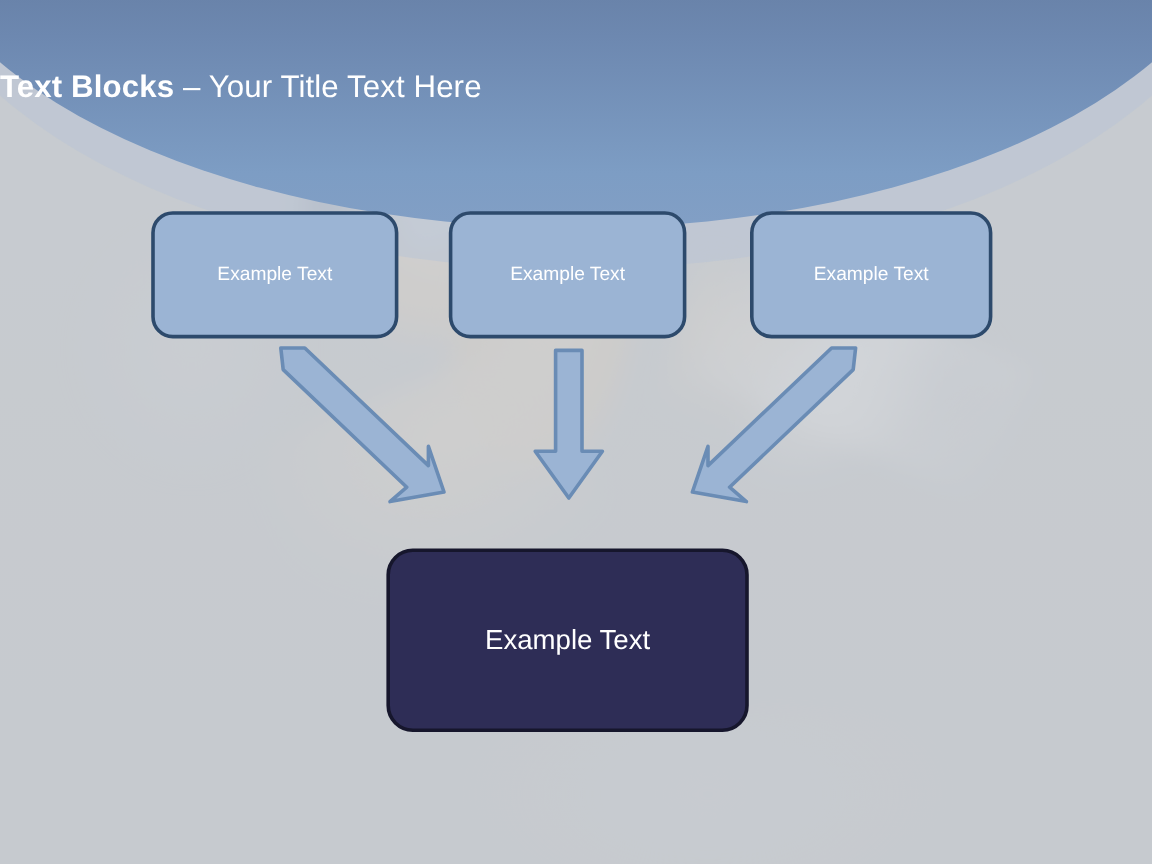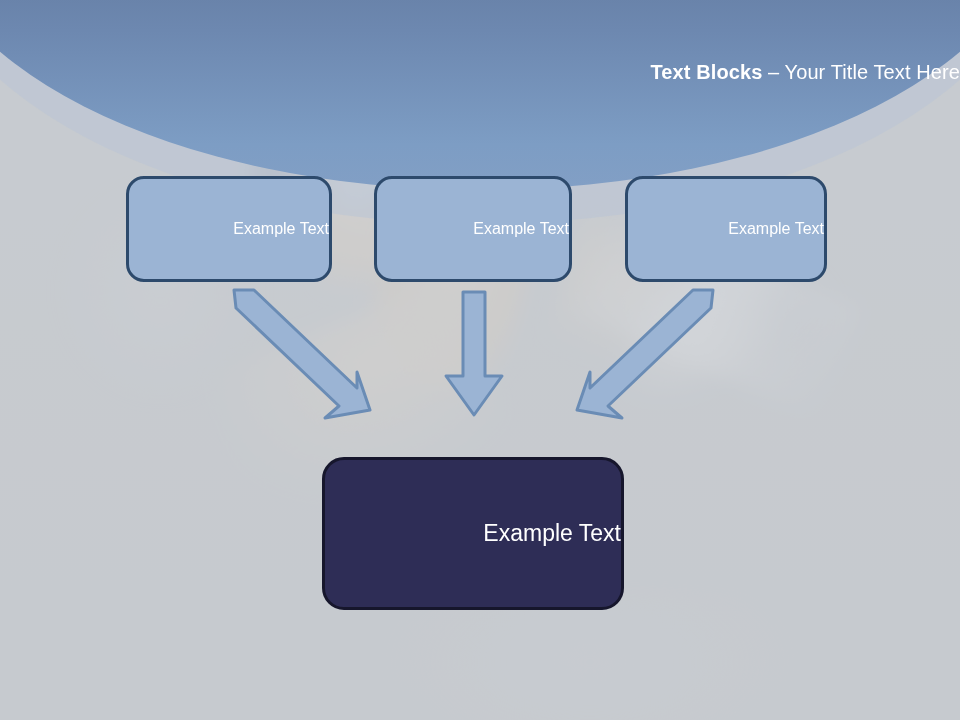--- a/index.html
+++ b/index.html
@@ -152,38 +152,38 @@
     background: rgba(186,196,214,0.55);
   }
 
   
 
   .title {
     position: absolute;
     left: 0;
     top: 52px;
     width: 960px;
-    text-align: right;
+    text-align: left;
     color: #ffffff;
-    font-size: 20px;
+    font-size: 26px;
     line-height: 40px;
     letter-spacing: .1px;
     white-space: nowrap;
   }
   .title .strong { font-weight: bold; }
   .title .light  { font-weight: normal; }
 
   
 
   .node {
     position: absolute;
     box-sizing: border-box;
     display: flex;
     align-items: center;
-    justify-content: flex-end;
+    justify-content: center;
     color: #ffffff;
   }
   .node-top {
     width: 206px;
     height: 106px;
     background: #9bb4d4;
     border: 3px solid #2d4a6c;
     border-radius: 18px;
     font-size: 16px;
   }

